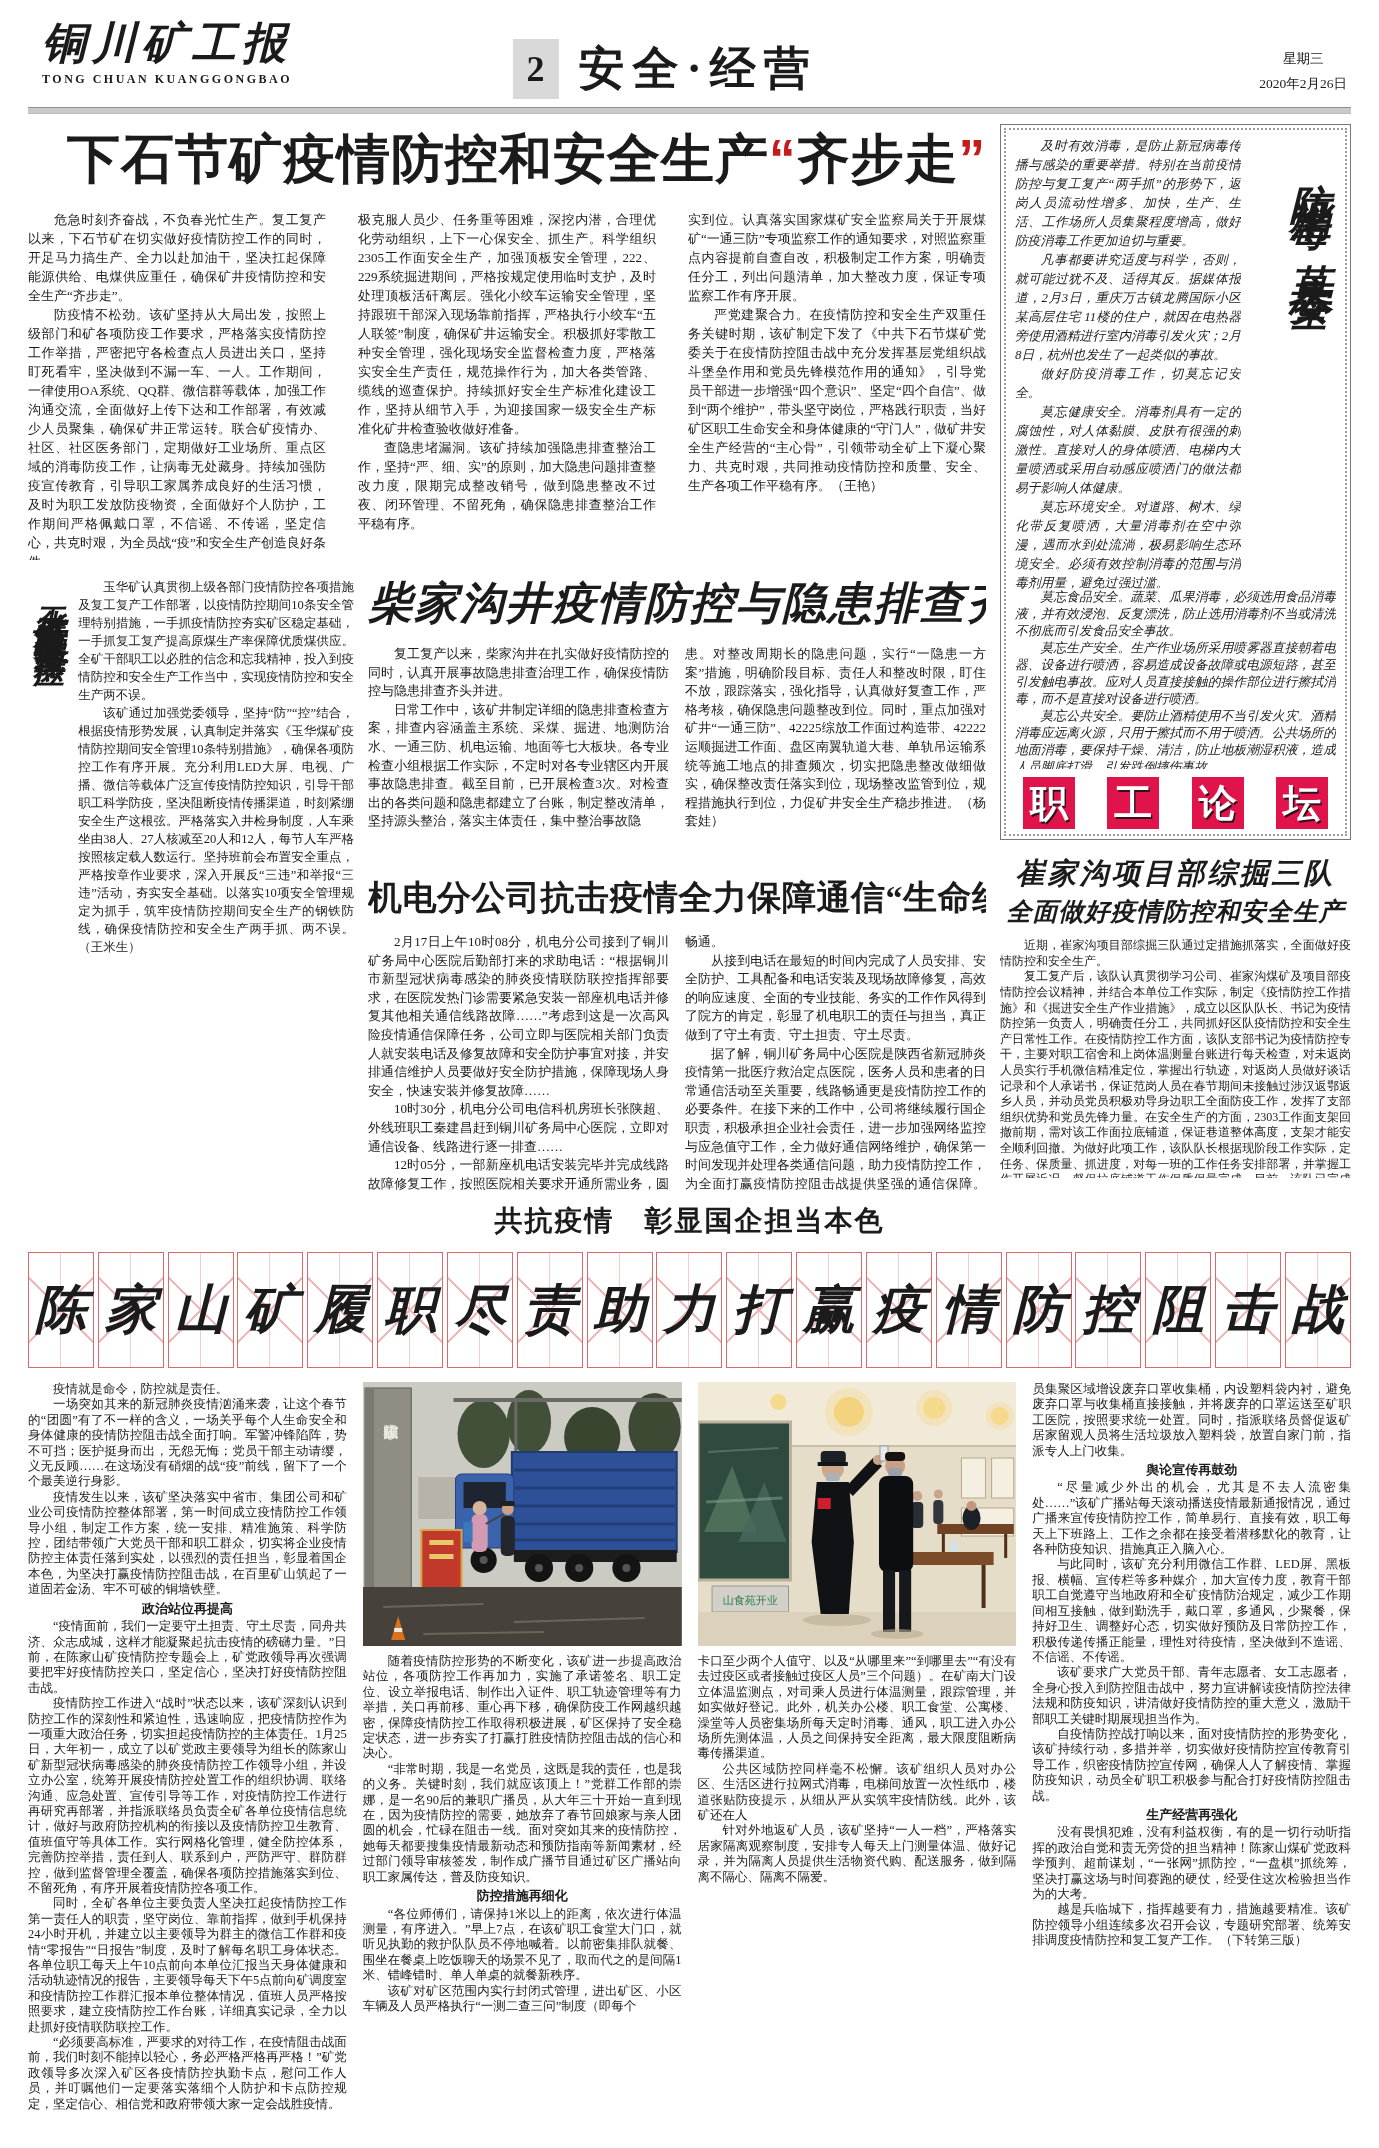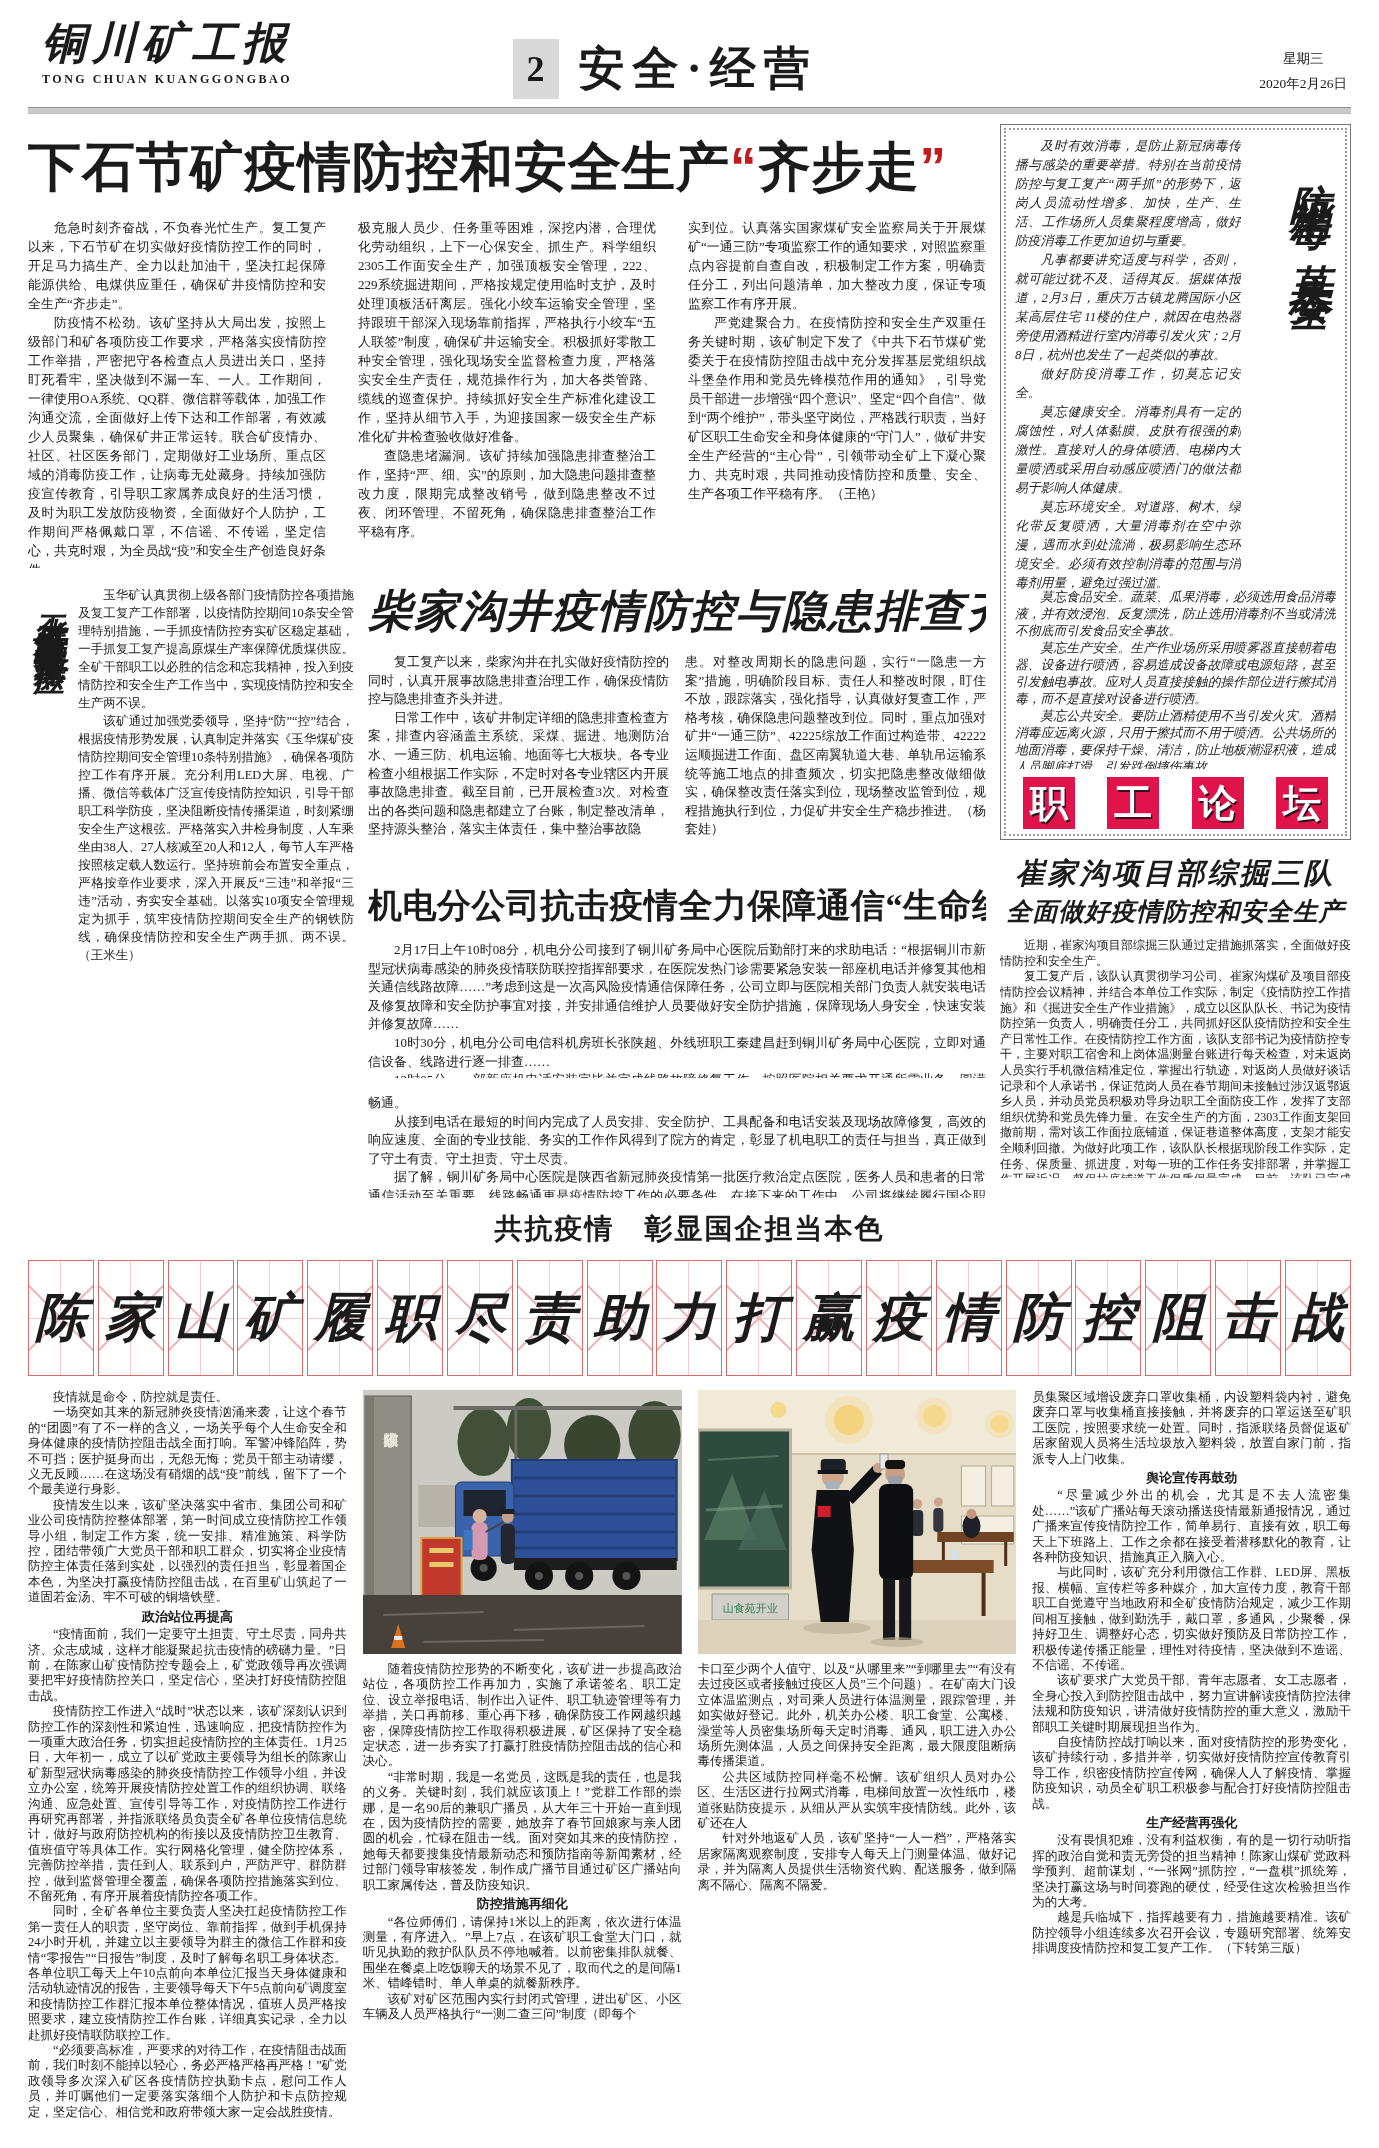--- a/index.html
+++ b/index.html
@@ -15,41 +15,41 @@
   .pnum{width:46px;height:60px;background:#d9d9d9;display:flex;align-items:center;justify-content:center;
         font-size:36px;font-weight:900;}
   .sect{font-size:46px;font-weight:900;letter-spacing:8px;}
   .dt{position:absolute;right:4px;bottom:6px;font-size:13.5px;line-height:1.8;text-align:center;}
   .rule{height:5px;background:#c9c9c9;border-top:1px solid #8f8f8f;border-bottom:1px solid #bdbdbd;margin-top:5px;}
   
   .main{display:flex;gap:14px;margin-top:10px;}
   .mleft{width:958px;}
   .mright{width:351px;}
   .lead-h{font-family:"Liberation Sans","DejaVu Sans",sans-serif;font-weight:900;font-size:53px;
-          text-align:left;margin:8px 0 14px;white-space:nowrap;letter-spacing:1px;}
+          text-align:right;margin:0 0 14px;white-space:nowrap;letter-spacing:1px;}
   .red{color:#c41c1c;}
   .cols3{display:flex;gap:32px;height:350px;overflow:hidden;}
   .cols3>div{flex:1;font-size:13px;line-height:19px;text-align:justify;overflow:hidden;}
   .bp{margin:0;text-indent:2em;}
   .pc{margin:0;text-indent:0;}
   .sub{margin:3px 0;text-align:center;font-weight:bold;font-size:13px;}
   
   .band2{display:flex;gap:14px;margin-top:14px;height:616px;}
   .yuhua{display:flex;gap:10px;width:326px;overflow:hidden;}
   .vtitle{writing-mode:vertical-rl;font-size:31px;font-weight:900;letter-spacing:3px;line-height:1.3;
           padding-top:8px;font-style:italic;}
   .ybody{flex:1;font-size:12.5px;line-height:18px;text-align:justify;overflow:hidden;padding-top:4px;}
   .b2r{flex:1;display:flex;flex-direction:column;overflow:hidden;}
   .chai-h{font-size:44px;font-weight:900;font-style:italic;text-align:center;margin:0 0 12px;letter-spacing:2px;white-space:nowrap;}
   .two{display:flex;gap:16px;overflow:hidden;}
   .two>div{flex:1;font-size:13px;line-height:18.6px;text-align:justify;overflow:hidden;}
   .chai .two{height:212px;}
   .jid{margin-top:14px;}
   .jid-h{font-size:34px;font-weight:900;text-align:center;margin:4px 0 12px;white-space:nowrap;letter-spacing:0.5px;}
-  .jid .two{height:290px;flex-direction:column;}
+  .jid .two{height:290px;}
   
   .essay{border:1px solid #777;position:relative;padding:12px 14px 8px;height:716px;box-sizing:border-box;
          display:flex;flex-direction:column;font-style:italic;}
   .essay::before{content:'';position:absolute;inset:3px;border:2px dotted #9a9a9a;pointer-events:none;}
   .e-top{display:flex;gap:8px;}
   .e-narrow{width:226px;font-size:12.8px;line-height:19px;text-align:justify;height:452px;overflow:hidden;}
   .e-vt{writing-mode:vertical-rl;width:82px;text-align:left;padding-top:14px;}
   .vt-big{font-size:40px;font-weight:900;letter-spacing:9px;line-height:1.1;}
   .vt-author{font-size:12.5px;letter-spacing:3px;margin:14px 8px;}
   .e-wide{font-size:12.8px;line-height:17px;text-align:justify;overflow:hidden;flex:1;}

